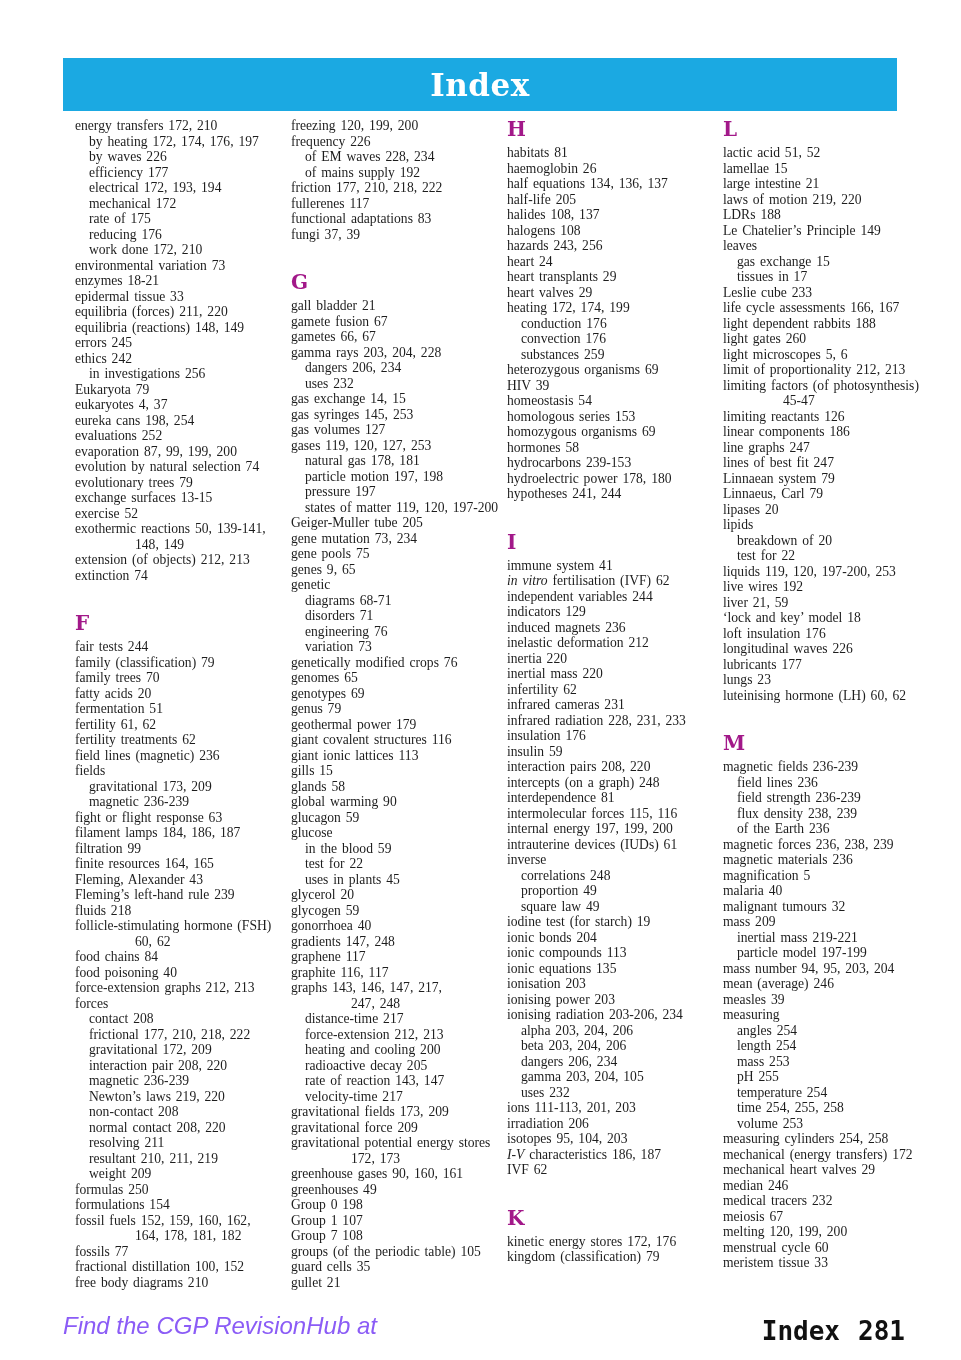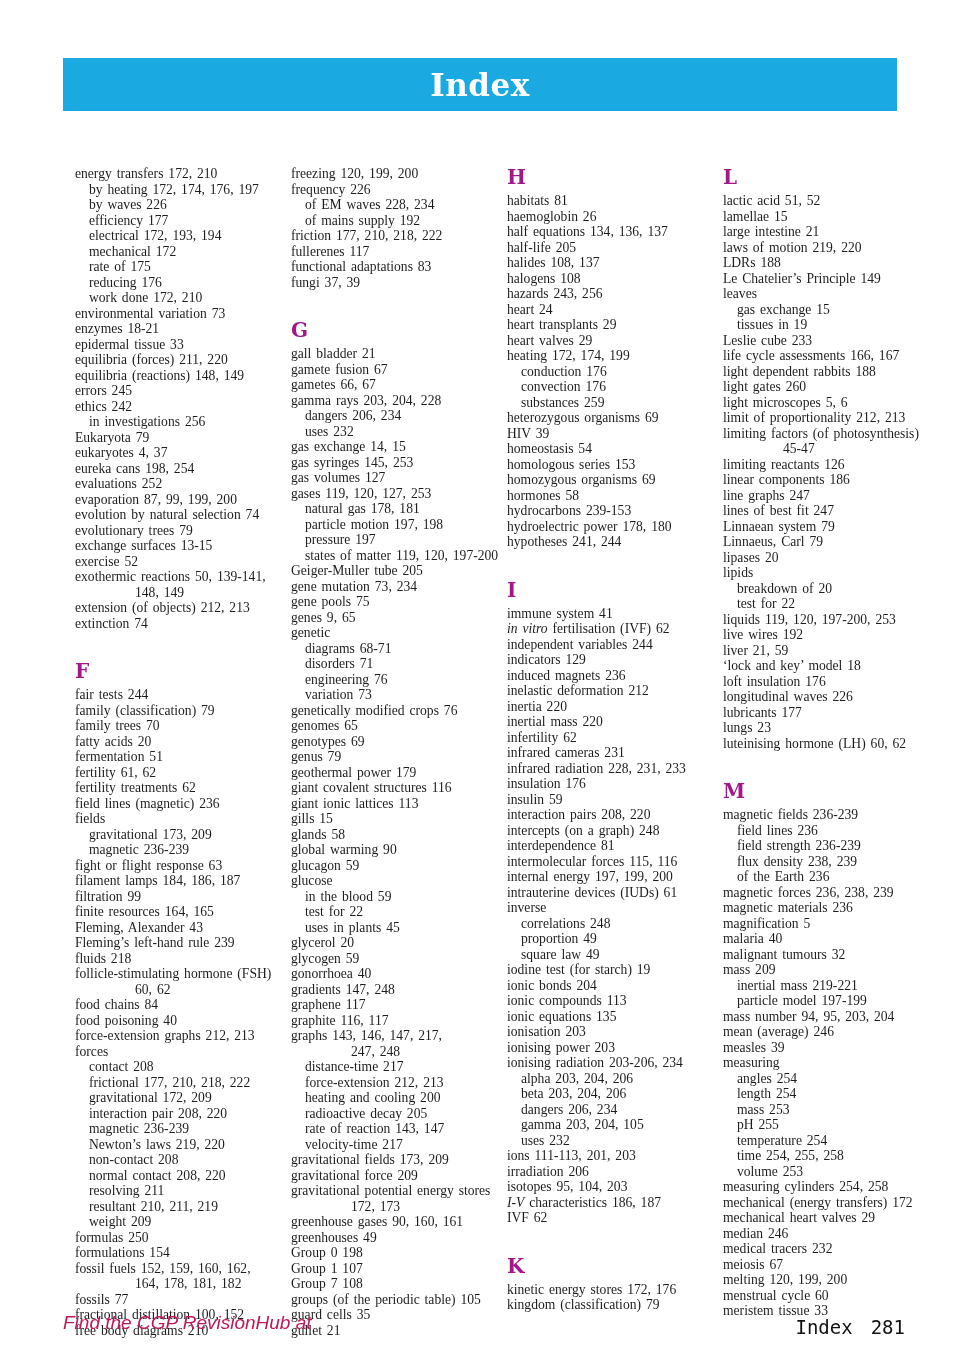--- a/index.html
+++ b/index.html
@@ -24,21 +24,21 @@
     font-weight:bold;
     font-size:31px;
     letter-spacing:0.5px;
   }
 
   .columns {
     position:absolute; left:75px; top:118px;
     width:864px;
     display:flex;
   }
-  .col { width:216px; flex:none;margin-top:48px; }
+  .col { width:216px; flex:none; }
 
   .entry, .sub, .cont {
     font-size:13.6px;
     line-height:15.5px;
     color:#1d1d1d;
     white-space:nowrap;
     word-spacing:1.5px;
   }
   .sub  { padding-left:14px; }
   .cont { padding-left:60px; }
@@ -51,28 +51,28 @@
     font-size:20px;
     line-height:21px;
     color:#A21889;
   }
   .col > .heading:first-child { margin-top:1px; }
 
   .footer-left {
     position:absolute; left:63px; top:1312px;
     font-family:"Liberation Sans", sans-serif;
     font-style:italic;
-    font-size:19px;
-    color:#be185d;
+    font-size:24px;
+    color:#8b5cf6;
   }
   .footer-right {
     position:absolute; right:56px; top:1316px;
     font-family:"DejaVu Sans Mono", monospace;
-    font-weight:normal;
-    font-size:19px;
+    font-weight:bold;
+    font-size:26px;
     color:#111111;
     text-align:center;
   }
   .footer-right .pgnum { margin-left:18px; }
 </style>
 </head>
 <body>
 
 <div class="page">
 
@@ -304,21 +304,21 @@
       <div class="col">
         <div class="heading">L</div>
         <div class="entry">lactic acid 51, 52</div>
         <div class="entry">lamellae 15</div>
         <div class="entry">large intestine 21</div>
         <div class="entry">laws of motion 219, 220</div>
         <div class="entry">LDRs 188</div>
         <div class="entry">Le Chatelier’s Principle 149</div>
         <div class="entry">leaves</div>
         <div class="sub">gas exchange 15</div>
-        <div class="sub">tissues in 19</div>
+        <div class="sub">tissues in 17</div>
         <div class="entry">Leslie cube 233</div>
         <div class="entry">life cycle assessments 166, 167</div>
         <div class="entry">light dependent rabbits 188</div>
         <div class="entry">light gates 260</div>
         <div class="entry">light microscopes 5, 6</div>
         <div class="entry">limit of proportionality 212, 213</div>
         <div class="entry">limiting factors (of photosynthesis)</div>
         <div class="cont">45-47</div>
         <div class="entry">limiting reactants 126</div>
         <div class="entry">linear components 186</div>

